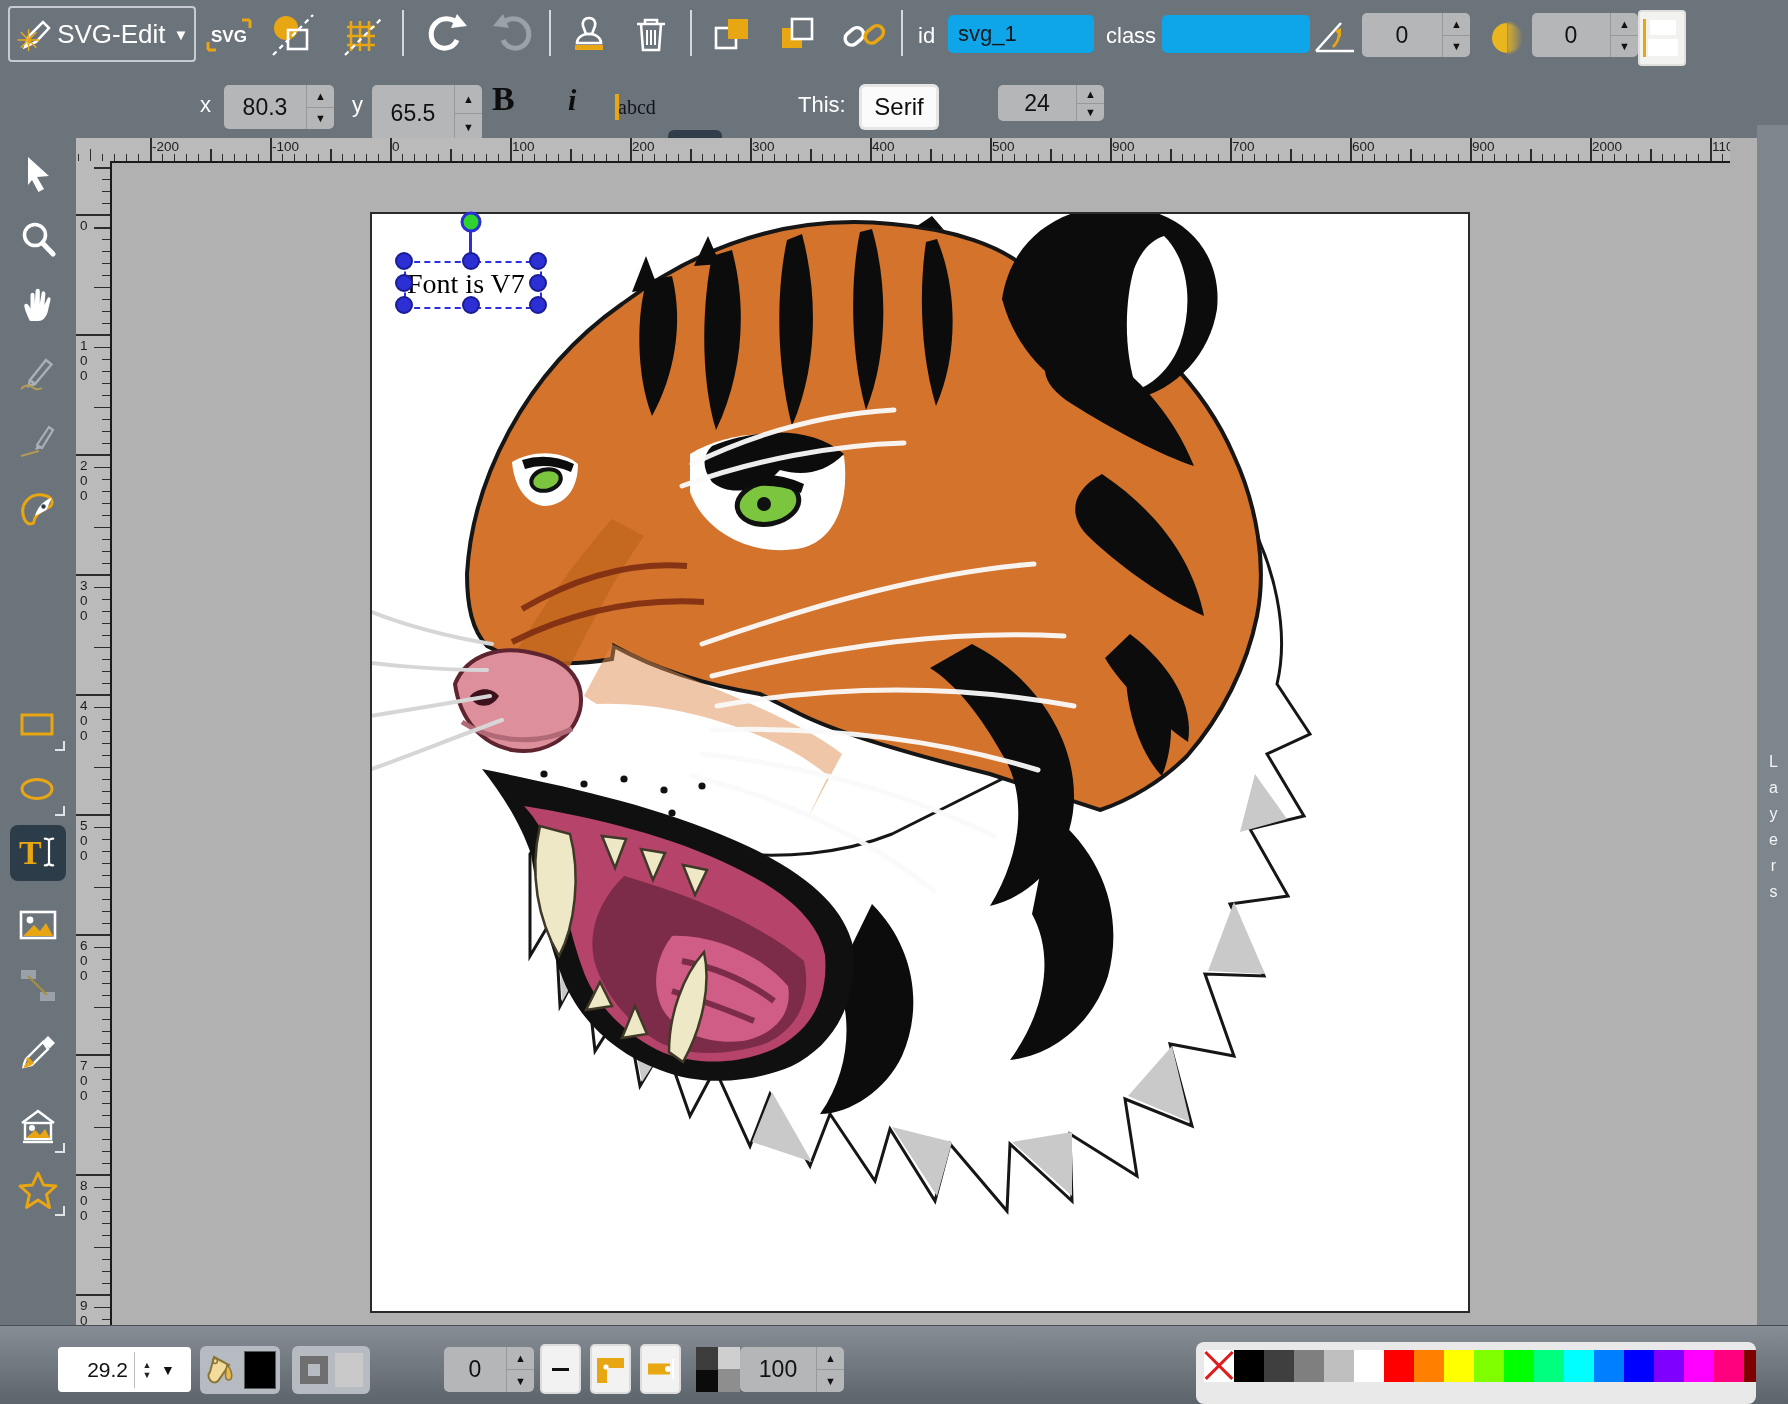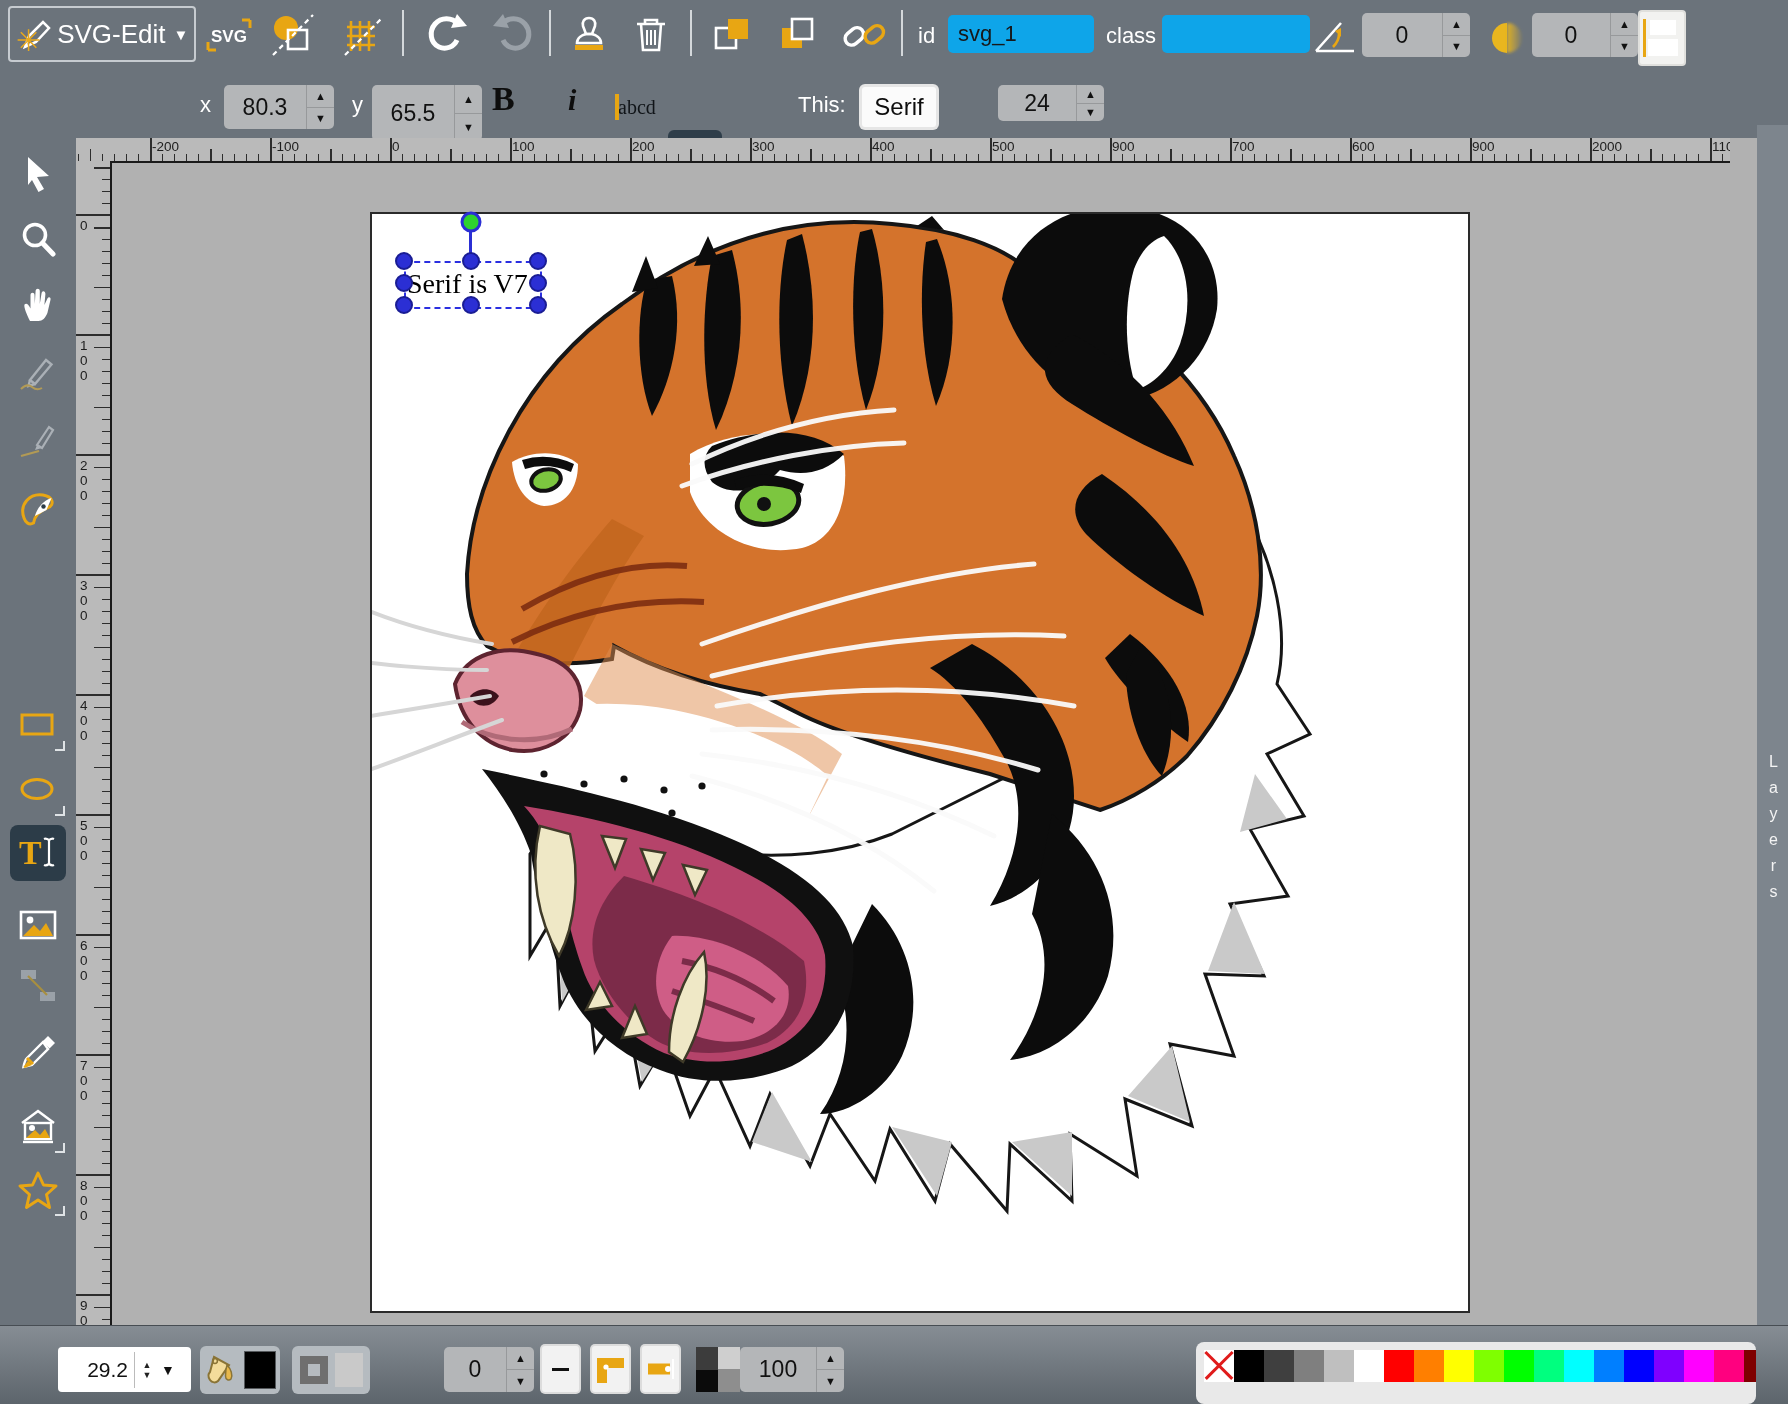--- a/index.html
+++ b/index.html
@@ -591,21 +591,21 @@
           <path d="M120,430 C60,420 12,405 -28,386"></path>
           <path d="M115,456 C55,456 6,450 -34,445"></path>
           <path d="M118,482 C60,492 12,500 -28,506"></path>
           <path d="M130,506 C76,526 26,546 -14,560"></path>
         </g>
       </g>
     </svg>
   </div>
 
   <div class="abs" style="left:0;top:0;width:1788px;height:1404px;pointer-events:none">
-    <div class="abs canvas-text" style="pointer-events:auto">Serif is V7</div>
+    <div class="abs canvas-text" style="pointer-events:auto">Font is V7</div>
     <div class="abs sel-rect"></div>
     <div class="rot-stem"></div>
     <div class="rot-handle" style="left:471px;top:222px;pointer-events:auto"></div>
     <div class="handle" style="left:404px;top:261px;pointer-events:auto"></div>
     <div class="handle" style="left:471px;top:261px;pointer-events:auto"></div>
     <div class="handle" style="left:538px;top:261px;pointer-events:auto"></div>
     <div class="handle" style="left:404px;top:283px;pointer-events:auto"></div>
     <div class="handle" style="left:538px;top:283px;pointer-events:auto"></div>
     <div class="handle" style="left:404px;top:305px;pointer-events:auto"></div>
     <div class="handle" style="left:471px;top:305px;pointer-events:auto"></div>

